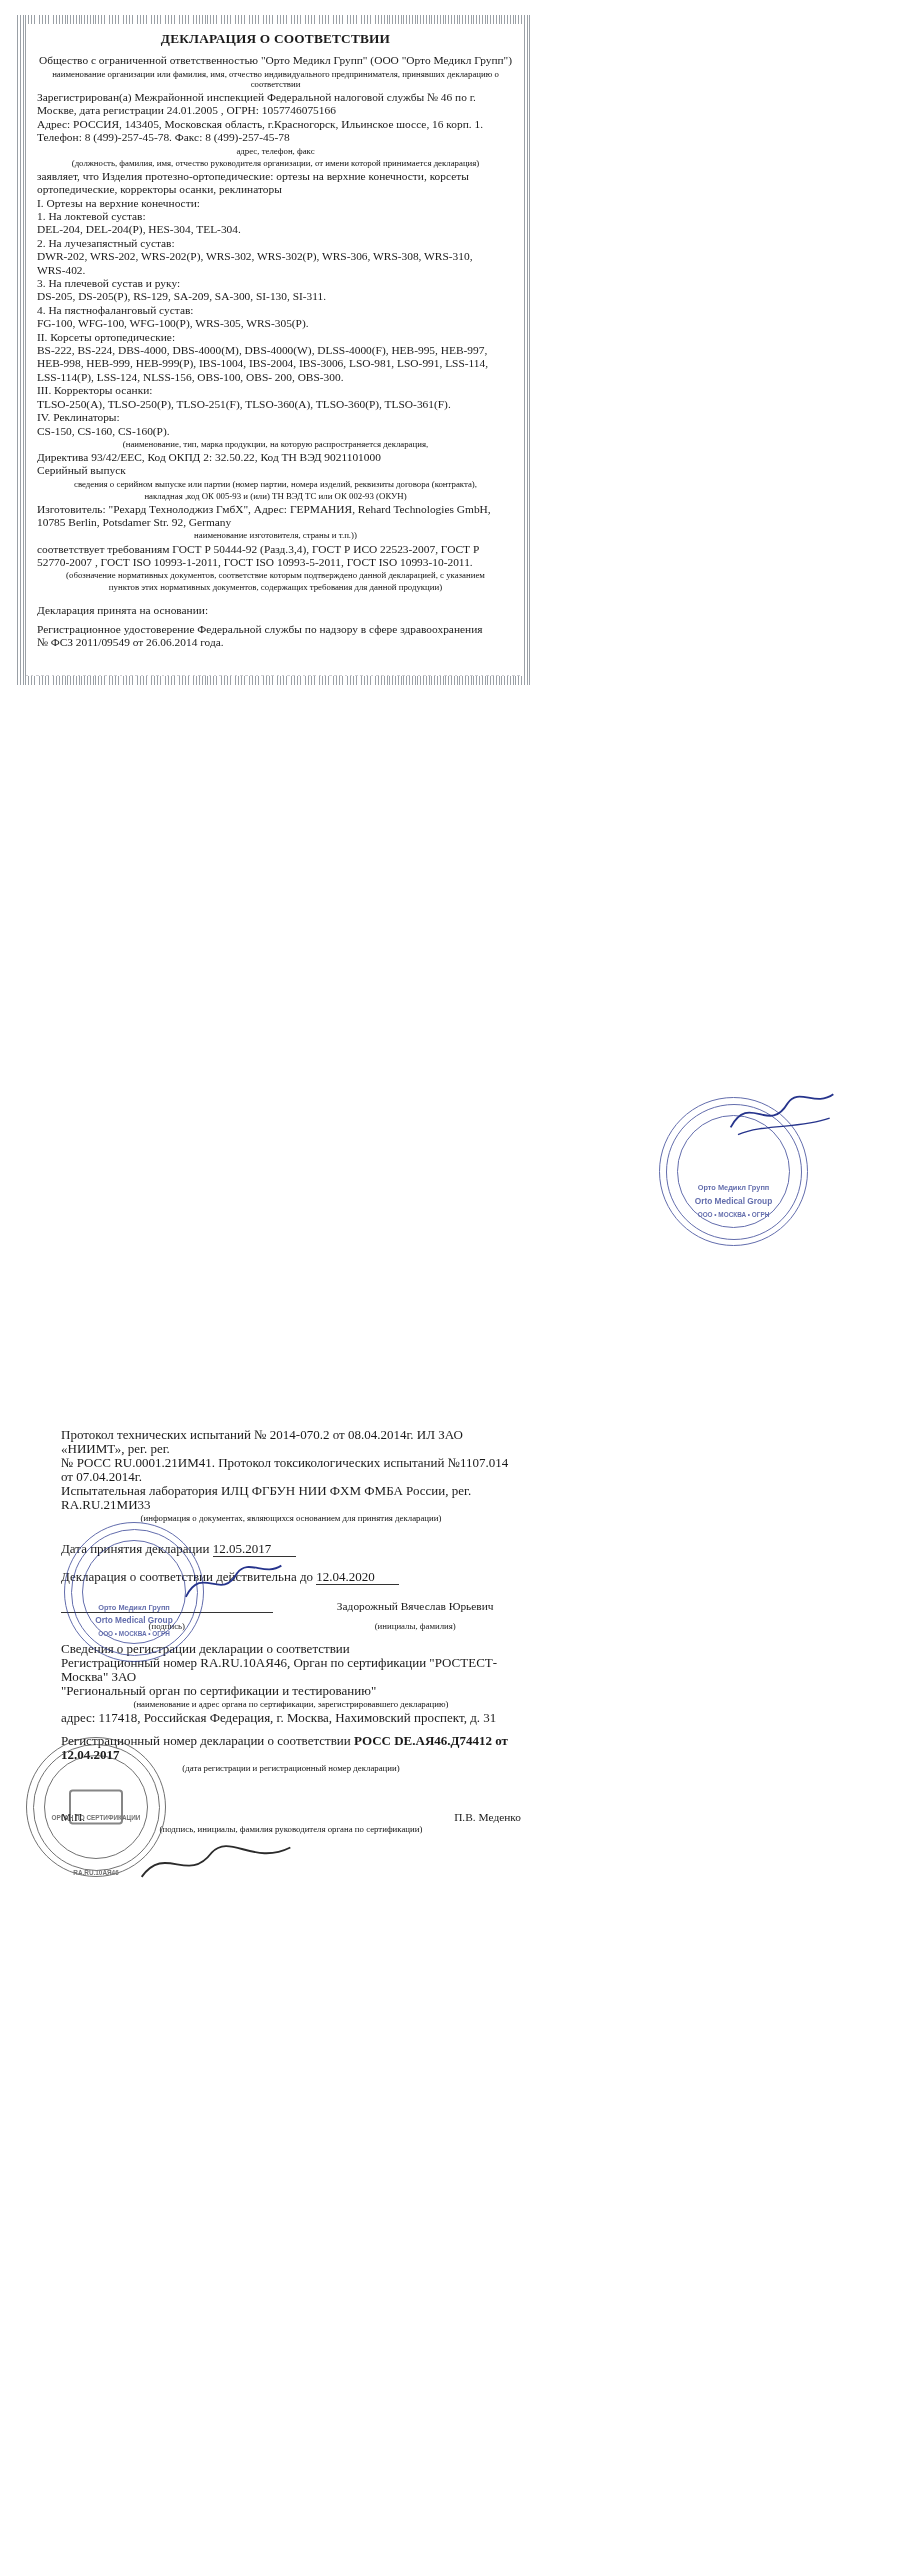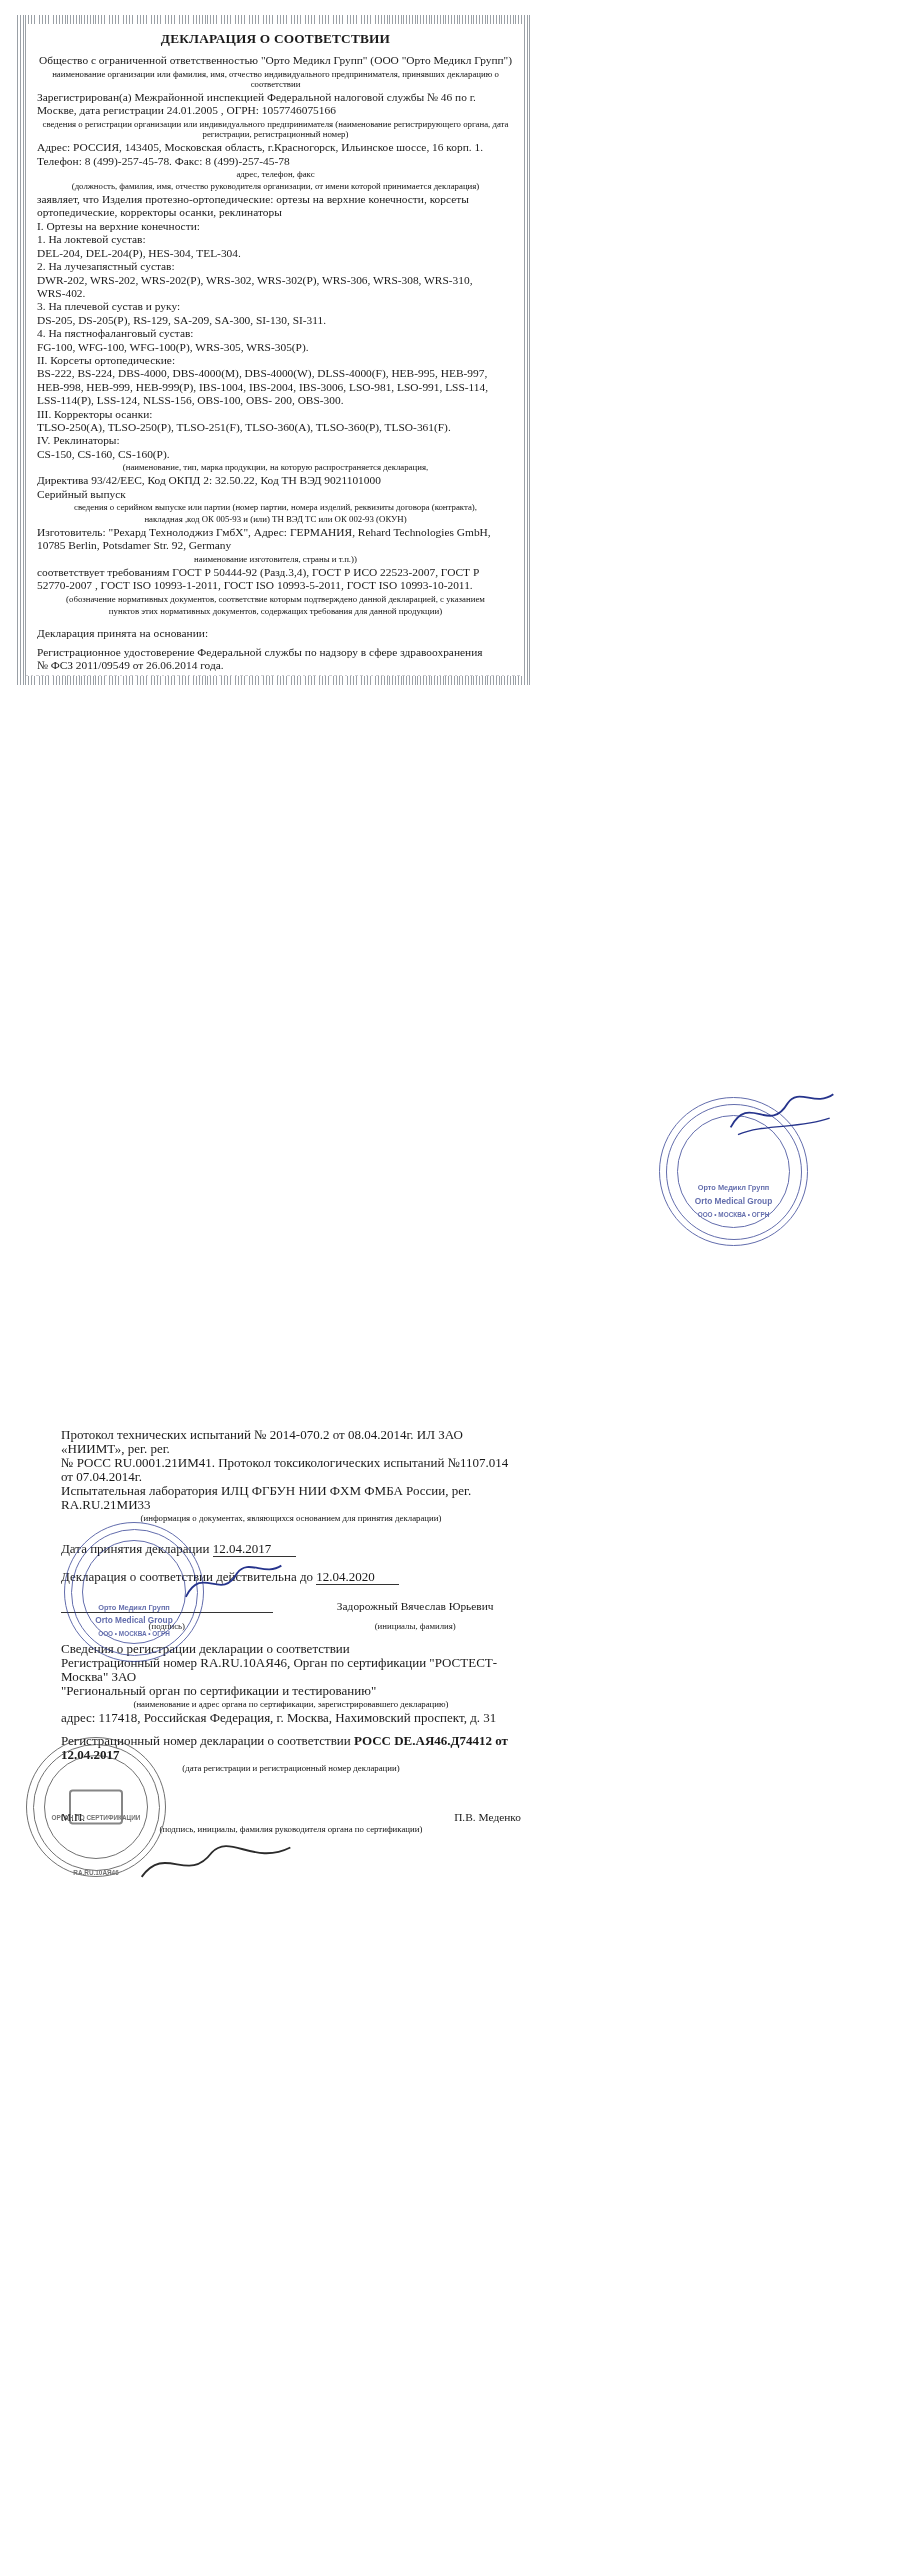--- a/index.html
+++ b/index.html
@@ -175,21 +175,20 @@
 
   <div class="doc">
 
     <div class="title">ДЕКЛАРАЦИЯ О СООТВЕТСТВИИ</div>
 
     <p class="line center">Общество с ограниченной ответственностью "Орто Медикл Групп"  (ООО "Орто Медикл Групп")</p>
     <span class="cap">наименование организации или фамилия, имя, отчество индивидуального предпринимателя, принявших декларацию о соответствии</span>
 
     <p class="line">Зарегистрирован(а) Межрайонной инспекцией Федеральной налоговой службы № 46 по г.</p>
     <p class="line">Москве, дата регистрации 24.01.2005 , ОГРН: 1057746075166</p>
-    <span class="cap">сведения о регистрации организации или индивидуального предпринимателя (наименование регистрирующего органа, дата регистрации, регистрационный номер)</span>
 
     <p class="line">Адрес: РОССИЯ, 143405, Московская область, г.Красногорск, Ильинское шоссе, 16 корп. 1.</p>
     <p class="line">Телефон: 8 (499)-257-45-78. Факс: 8 (499)-257-45-78</p>
     <span class="cap">адрес, телефон, факс</span>
 
     <span class="cap">(должность, фамилия, имя, отчество руководителя организации, от имени которой принимается декларация)</span>
 
     <p class="line">заявляет, что Изделия протезно-ортопедические: ортезы на верхние конечности, корсеты</p>
     <p class="line">ортопедические, корректоры осанки, реклинаторы</p>
 
@@ -243,21 +242,21 @@
 
     <p class="line">Протокол  технических испытаний № 2014-070.2 от 08.04.2014г. ИЛ ЗАО «НИИМТ», рег. рег.</p>
     <p class="line">№ РОСС RU.0001.21ИМ41. Протокол токсикологических испытаний №1107.014 от 07.04.2014г.</p>
     <p class="line">Испытательная лаборатория ИЛЦ ФГБУН НИИ ФХМ ФМБА России, рег. RA.RU.21МИ33</p>
     <span class="cap">(информация о документах, являющихся основанием для принятия декларации)</span>
 
     <div style="height:16.6px"></div>
 
     <p class="line">
       <span>Дата принятия декларации</span>
-      <span class="date-underline">12.04.2017</span>
+      <span class="date-underline">12.05.2017</span>
     </p>
 
     <div style="height:13px"></div>
 
     <p class="line">
       <span>Декларация о соответствии действительна до</span>
       <span class="date-underline">12.04.2020</span>
     </p>
 
     <div class="sig-row">

